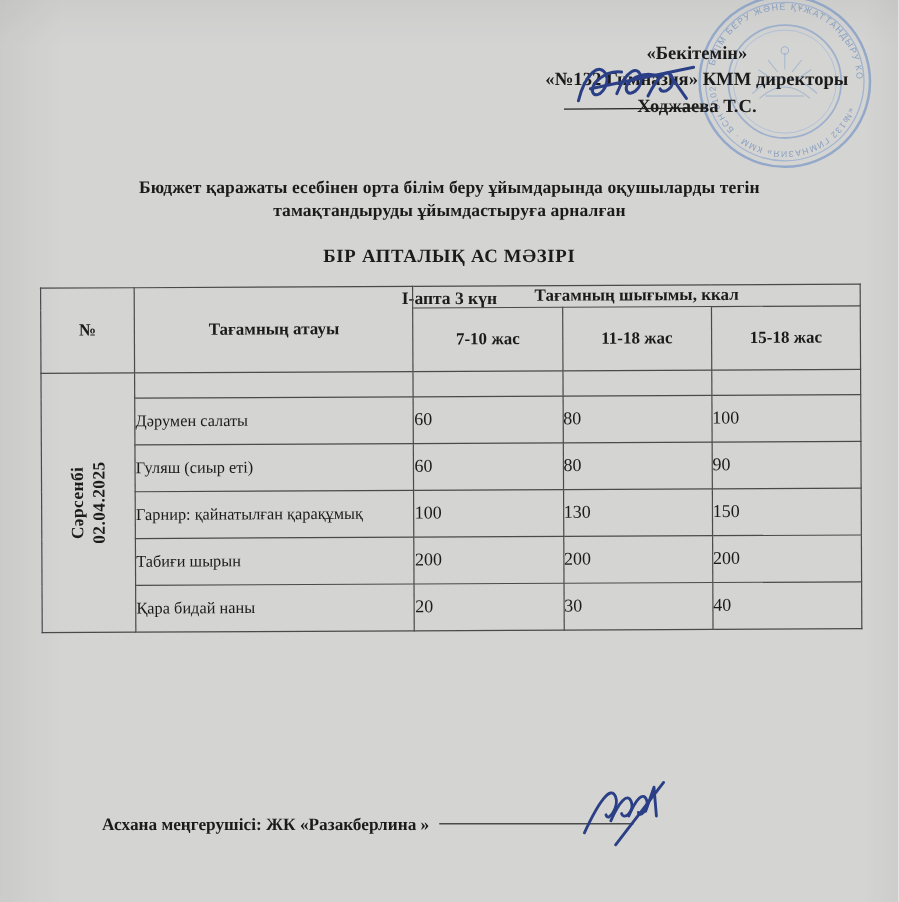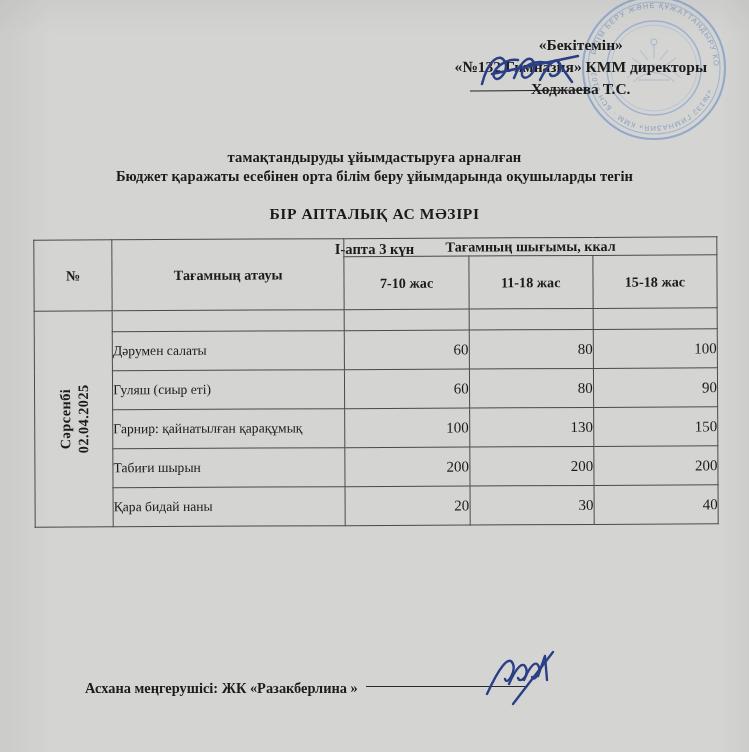--- a/index.html
+++ b/index.html
@@ -147,21 +147,21 @@
 
   td.dish-cell {
     font-size: 13.6px;
     padding: 9px 4px 9px 10px;
     height: 38px;
     text-align: left;
     font-weight: normal;
   }
   td.kcal-cell {
     font-size: 15px;
-    text-align: right;
+    text-align: left;
     height: 38px;
   }
   td.daycell {
     padding: 0;
     position: relative;
   }
   .day-rot {
     writing-mode: vertical-rl;
     transform: rotate(180deg);
     font-weight: bold;
@@ -258,22 +258,22 @@
         <path d="M8 40 C 14 16, 26 8, 31 18 C 35 27, 24 40, 20 33 C 17 27, 30 14, 44 16"></path>
         <path d="M40 34 C 48 14, 58 10, 60 20 C 62 30, 50 38, 48 31 C 46 23, 62 14, 76 20"></path>
         <path d="M66 36 C 74 20, 82 12, 86 20 C 90 28, 78 36, 76 30"></path>
         <path d="M18 30 L 104 12"></path>
         <path d="M84 18 L 98 38"></path>
       </g>
     </svg>
   </div>
 
   <div class="title-block">
+    <div class="t1">Бюджет қаражаты есебінен орта білім беру ұйымдарында оқушыларды тегін</div>
     <div class="t1">тамақтандыруды ұйымдастыруға арналған</div>
-    <div class="t1">Бюджет қаражаты есебінен орта білім беру ұйымдарында оқушыларды тегін</div>
     <div class="t2">БІР АПТАЛЫҚ АС МӘЗІРІ</div>
     <div class="t3">І-апта 3 күн</div>
   </div>
 
   <div class="table-wrap">
     <table class="menu">
       <colgroup>
         <col class="col-num">
           <col class="col-dish">
         <col class="col-age">

